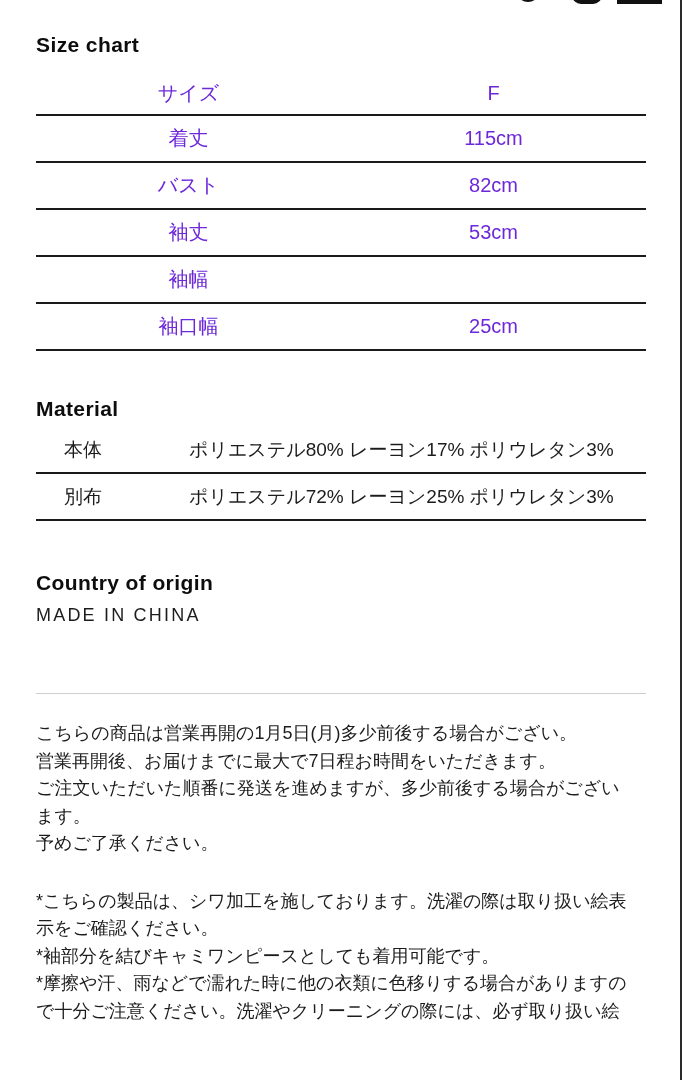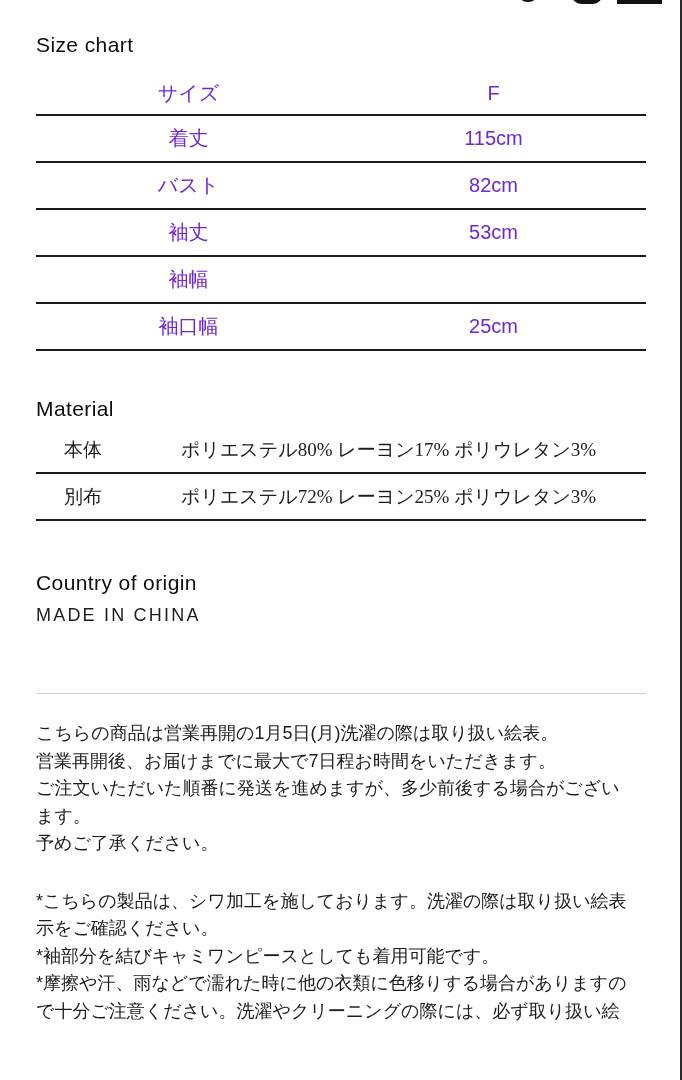--- a/index.html
+++ b/index.html
@@ -27,21 +27,21 @@
     left: 572px; top: -24px; width: 30px; height: 28px;
     background: #111; border-radius: 4px 4px 9px 9px;
   }
   .icon-menu {
     left: 617px; top: 0px; width: 45px; height: 4px;
     background: #111;
   }
   
   .content { position: absolute; left: 36px; top: 0; width: 610px; }
   .sec-title {
-    font-size: 21px; font-weight: 400; letter-spacing: 0.4px;
+    font-size: 21px; font-weight: 700; letter-spacing: 0.4px;
     color: #0d0d0d; line-height: 26px;
   }
   .title-size { margin-top: 32px; }
   .title-material { margin-top: 45px; }
   .title-origin { margin-top: 49px; }
 
   
   .size-table { margin-top: 14px; width: 100%; }
   .s-row {
     display: flex; align-items: center;
@@ -49,24 +49,24 @@
     font-size: 20px; color: #6d28d9;
   }
   .s-row.header { height: 44px; }
   .s-cell { width: 50%; text-align: center; }
 
   
   .mat-table { margin-top: 5px; width: 100%; }
   .m-row {
     display: flex; align-items: center;
     height: 47px; border-bottom: 2px solid #1a1a1a;
-    font-size: 19px; color: #1c1c1c;
+    font-size: 19px; color: #1c1c1c; gap: 8px;
   }
   .m-label { width: 145px; padding-left: 28px; }
-  .m-value { flex: 1; font-family: Liberation Serif, serif; }
+  .m-value { flex: 1; }
 
   
   .origin-value {
     margin-top: 8px; font-size: 18px; letter-spacing: 2.2px;
     color: #1c1c1c; line-height: 22px;
   }
 
   
   .divider { margin-top: 67px; border: none; border-top: 1px solid #cfcfcf; height: 0; }
   .notes { font-size: 18px; line-height: 27.5px; color: #1c1c1c; }
@@ -124,21 +124,21 @@
         <div class="m-value">ポリエステル72% レーヨン25% ポリウレタン3%</div>
       </div>
     </div>
 
     <h2 class="sec-title title-origin">Country of origin</h2>
     <div class="origin-value">MADE IN CHINA</div>
 
     <hr class="divider">
 
     <div class="notes notes-shipping">
-      <div>こちらの商品は営業再開の1月5日(月)洗濯の際は取り扱い絵表。</div>
+      <div>こちらの商品は営業再開の1月5日(月)多少前後する場合がござい。</div>
       <div>営業再開後、お届けまでに最大で7日程お時間をいただきます。</div>
       <div>ご注文いただいた順番に発送を進めますが、多少前後する場合がござい</div>
       <div>ます。</div>
       <div>予めご了承ください。</div>
     </div>
 
     <div class="notes notes-care">
       <div>*こちらの製品は、シワ加工を施しております。洗濯の際は取り扱い絵表</div>
       <div>示をご確認ください。</div>
       <div>*袖部分を結びキャミワンピースとしても着用可能です。</div>

